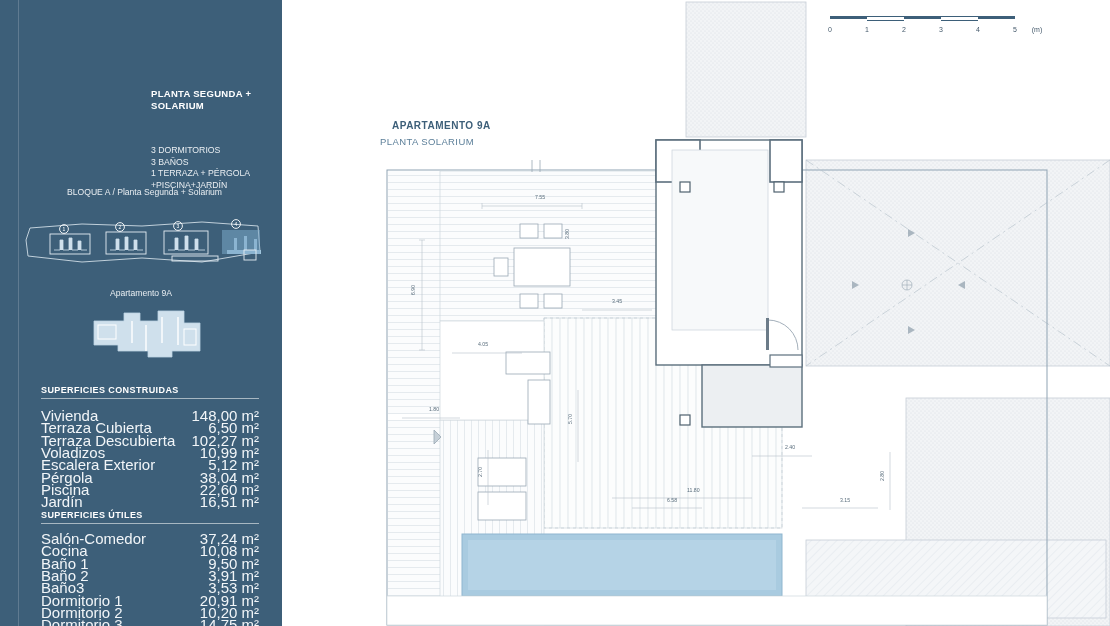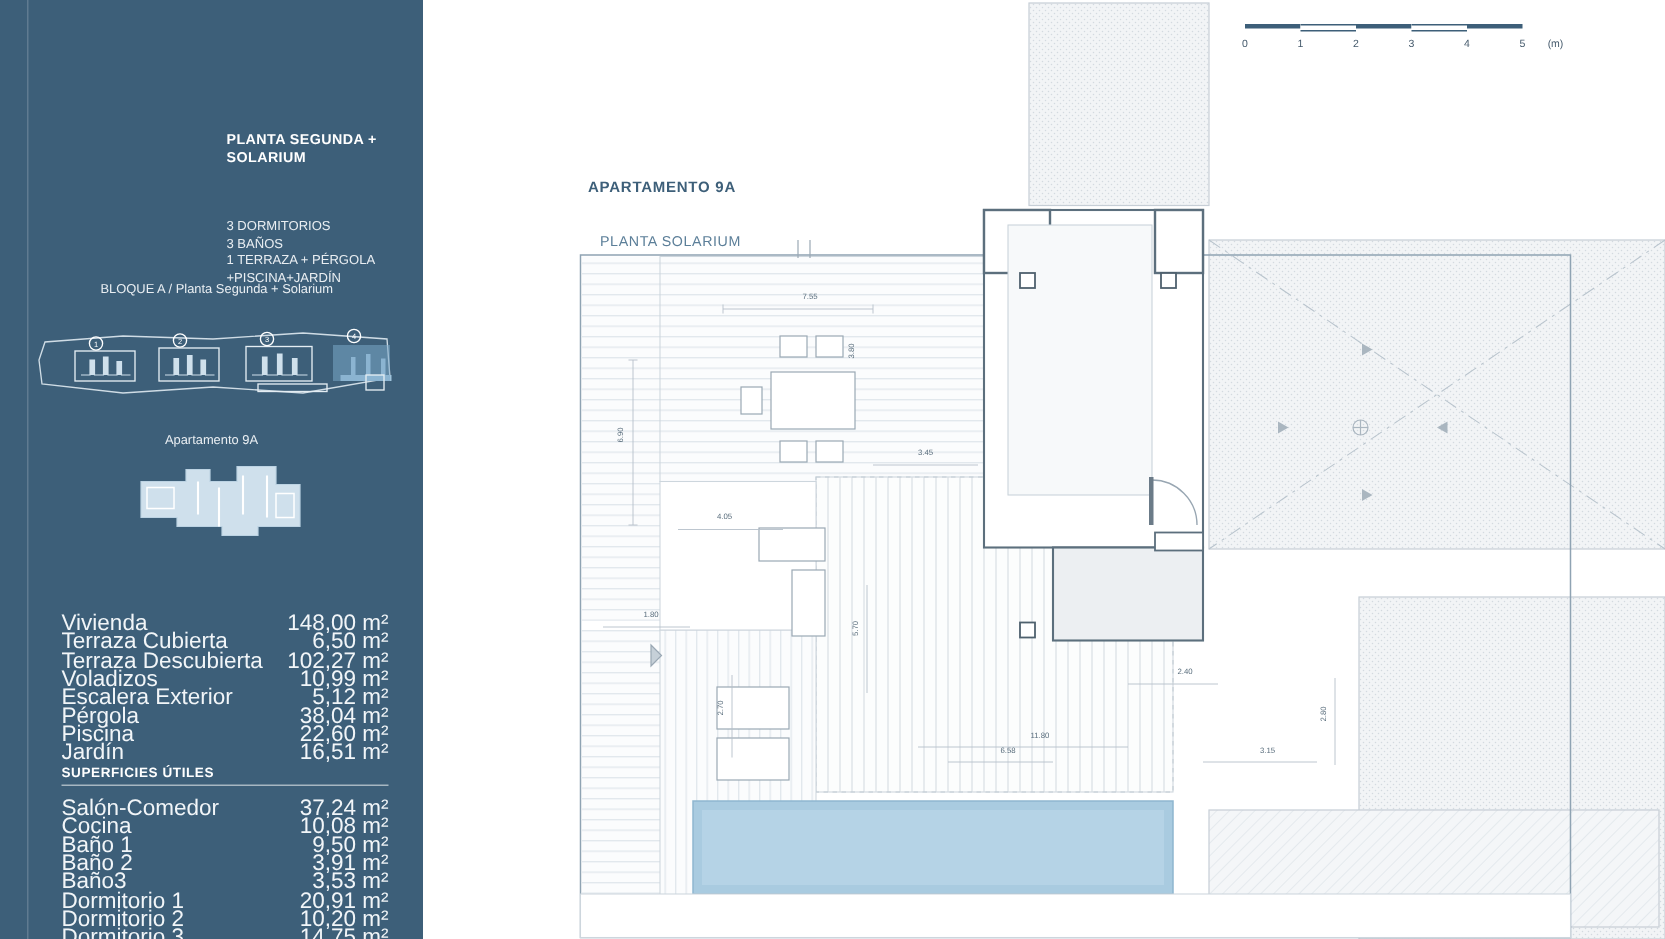--- a/index.html
+++ b/index.html
@@ -119,25 +119,24 @@
   #plan-title {
     position: absolute;
     left: 110px; top: 120px;
     font-size: 10px;
     font-weight: bold;
     letter-spacing: 0.5px;
     color: #3d5f79;
   }
   #plan-subtitle {
     position: absolute;
-    left: 118px; top: 136px;
+    left: 98px; top: 136px;
     font-size: 9.5px;
     letter-spacing: 0.4px;
     color: #5c7f99;
-    margin-top: 20px;
   }
 
   
   #scalebar {
     position: absolute;
     left: 548px; top: 8px;
     width: 215px; height: 28px;
   }
   #scalebar .seg {
     position: absolute;
@@ -217,20 +216,21 @@
 
     <div class="sb-apt">Apartamento 9A</div>
 
     <svg id="apt-diagram" viewBox="0 0 120 62">
       <path d="M6 18 L36 18 L36 10 L52 10 L52 18 L70 18 L70 8 L96 8 L96 20 L112 20 L112 48 L84 48 L84 54 L60 54 L60 48 L30 48 L30 42 L6 42 Z" fill="#cfe0ec" stroke="#bcd3e3" stroke-width="0.8"></path>
       <path d="M44 18 L44 40 M58 22 L58 48 M74 14 L74 40 M90 14 L90 42" fill="none" stroke="#ffffff" stroke-width="1.4"></path>
       <rect x="10" y="22" width="18" height="14" fill="none" stroke="#ffffff" stroke-width="1"></rect>
       <rect x="96" y="26" width="12" height="16" fill="none" stroke="#ffffff" stroke-width="1"></rect>
     </svg>
 
+    <div id="head-construidas" class="tbl-head">SUPERFICIES CONSTRUIDAS</div>
 
     <div id="list-construidas" class="area-list">
       <div class="area-row">
         <span class="name">Vivienda</span>
         <span class="val">148,00 m²</span>
       </div>
       <div class="area-row">
         <span class="name">Terraza Cubierta</span>
         <span class="val">6,50 m²</span>
       </div>

